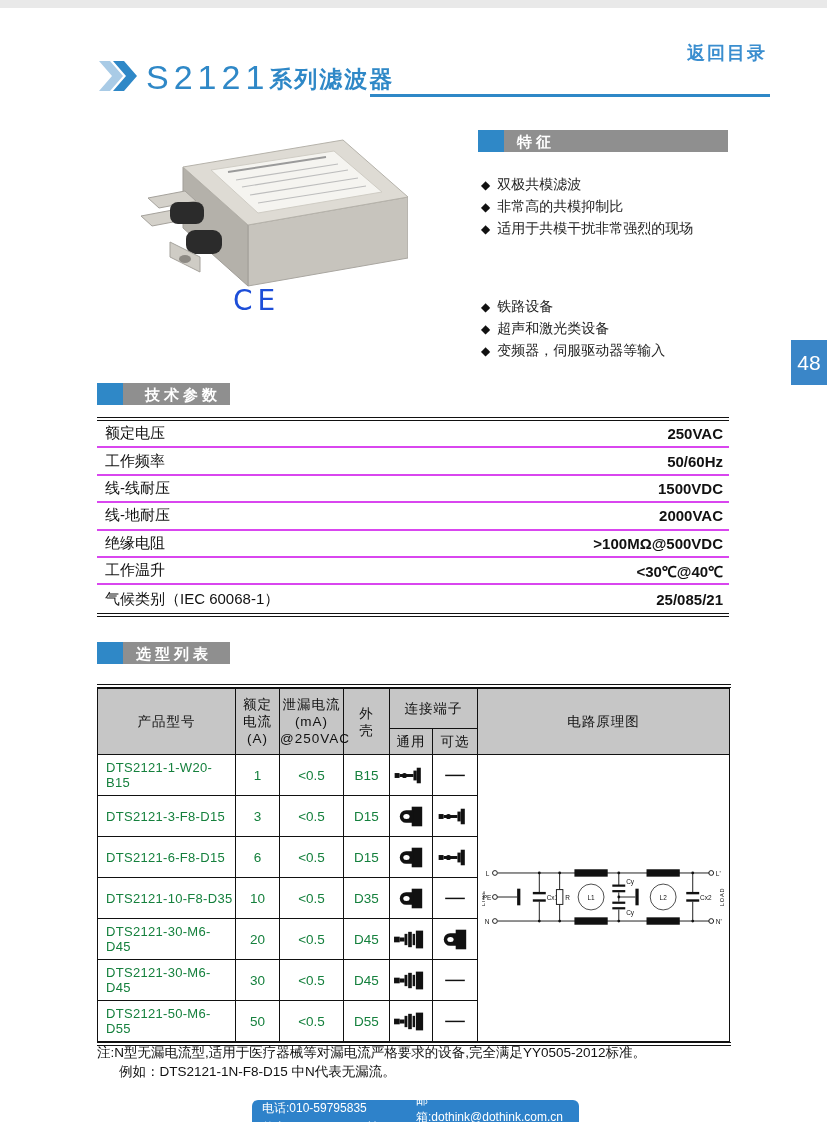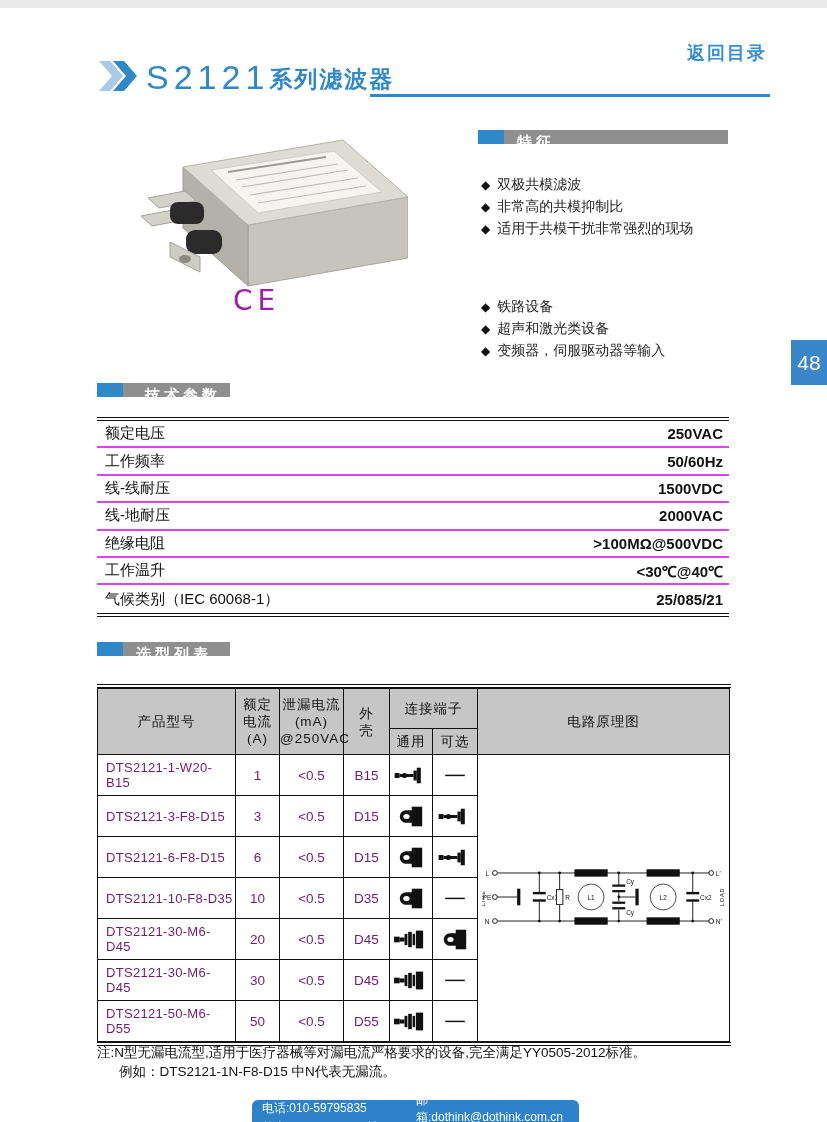--- a/index.html
+++ b/index.html
@@ -11,24 +11,24 @@
                color:#3a8ecf; letter-spacing:2px; text-decoration:none; cursor:pointer; }
   .title-row { position:absolute; top:52px; left:98px; display:flex; align-items:flex-end; }
   .chevrons { margin-right:6px; margin-bottom:2px; }
   .title-series { font-size:34px; color:#2f88c7; letter-spacing:5px; line-height:34px; }
   .title-suffix { font-size:23px; color:#2f88c7; font-weight:bold; letter-spacing:2px; line-height:30px; }
   .title-line { position:absolute; top:86px; left:370px; width:400px; height:3px; background:#2f88c7; }
 
   
   .product-photo { position:absolute; top:112px; left:108px; }
   .ce-mark { position:absolute; top:276px; left:233px; font-family:"DejaVu Sans", sans-serif;
-             font-size:28px; font-weight:500; letter-spacing:5px; color:#a21caf; }
-
-  
-  .section-bar { position:absolute; height:14px; display:flex; }
+             font-size:28px; font-weight:500; letter-spacing:5px; color:#1d4ed8; }
+
+  
+  .section-bar { position:absolute; height:22px; display:flex; }
   .bar-accent { width:26px; background:#2f88c7; }
   .bar-body { flex:1; background:#8f8f8f; color:#ffffff; font-size:15px; font-weight:bold;
               letter-spacing:4px; line-height:24px; padding-left:13px; }
   .bar-features { top:122px; left:478px; width:250px; }
   .bar-apps     { top:248px; left:478px; width:250px; }
   .bar-tech     { top:375px; left:97px;  width:133px;text-align:center; }
   .bar-sel      { top:634px; left:97px;  width:133px;border-radius:7px; }
 
   
   .bullets { position:absolute; list-style:none; font-size:14px; color:#222; }
@@ -50,21 +50,21 @@
   .tech-value { font-weight:bold; }
 
   
   .sel-wrap { position:absolute; left:97px; top:676px; width:634px;
               border-top:4px double #111; border-bottom:4px double #111; }
   .sel-table { border-collapse:collapse; table-layout:fixed; width:632px; }
   .sel-table th, .sel-table td { border:1px solid #111; text-align:center; vertical-align:middle; }
   .sel-table th { background:#c6c6c6; font-weight:normal; font-size:13.5px; letter-spacing:1px; color:#111;
                   white-space:pre-line; line-height:17px; }
   .sel-table .sub-th { height:26px; }
-  .sel-table td { height:41px; font-size:13.5px; color:#701a75; }
+  .sel-table td { height:41px; font-size:13.5px; color:#15803d; }
   .sel-table td.model { text-align:left; padding-left:8px; font-size:13px; letter-spacing:.3px; }
   .term-cell svg { width:36px; height:21px; vertical-align:middle; }
   .circuit-cell { background:#fff; }
 
   
   .circuit-svg text { font-family:"Liberation Sans", sans-serif; fill:#111; }
 
   
   .notes { position:absolute; left:97px; top:1035px; font-size:13.5px; color:#111; line-height:19px; }
   .notes .indent { padding-left:22px; }

